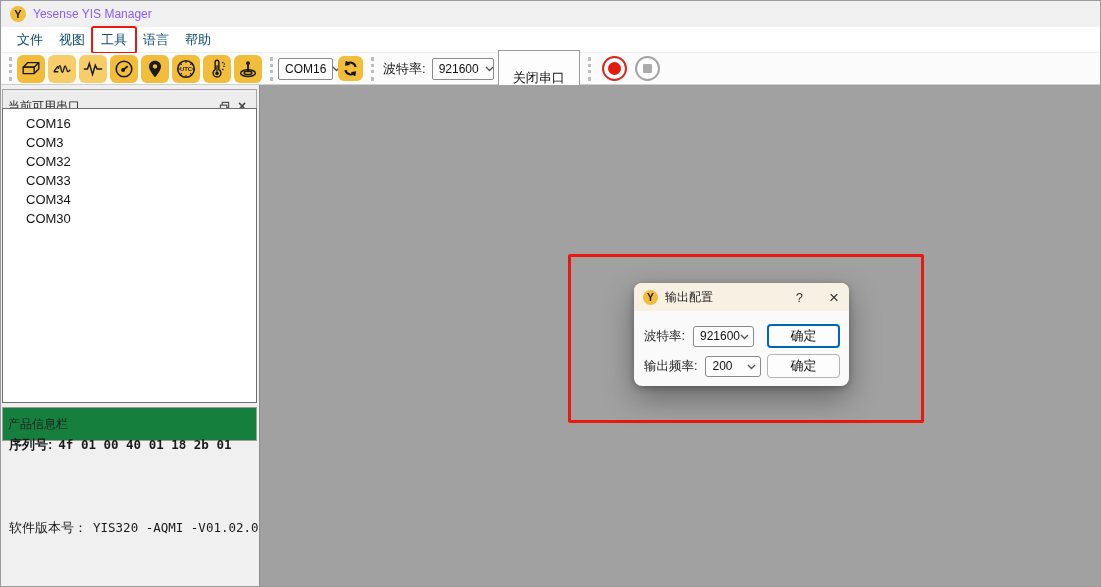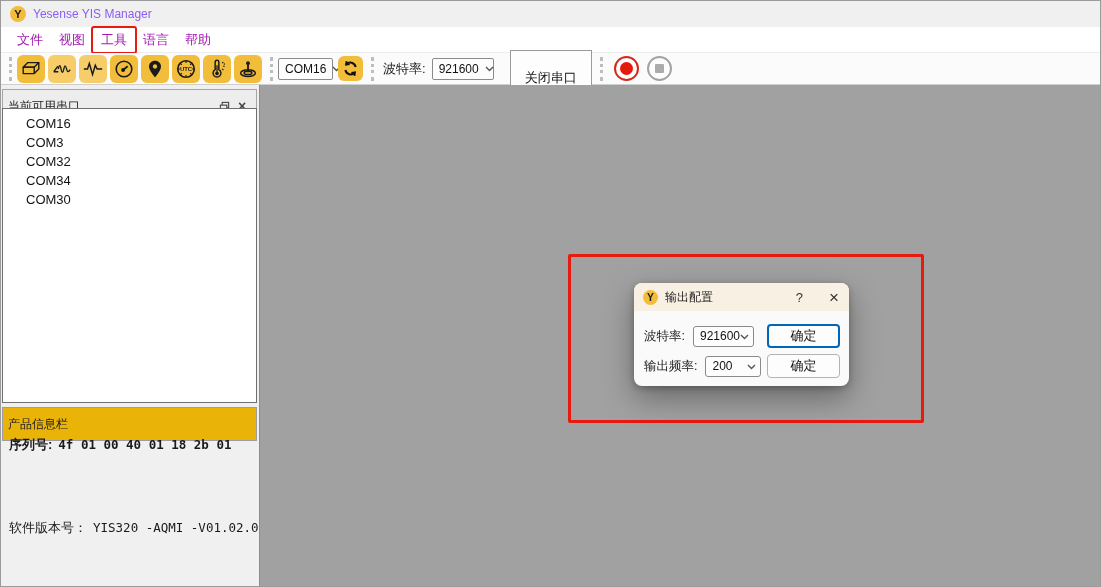--- a/index.html
+++ b/index.html
@@ -6,45 +6,45 @@
   *{box-sizing:border-box;font-family:"Liberation Sans",sans-serif;}
   .window{position:relative;width:1101px;height:587px;background:#f0f0f0;border:1px solid #9b9b9b;overflow:hidden;}
 
   
   .titlebar{position:absolute;left:0;top:0;width:100%;height:26px;background:#f0f0f0;display:flex;align-items:center;padding-left:9px;}
   .applogo{width:16px;height:16px;display:inline-flex;}
   .titlebar .title{margin-left:7px;font-size:12px;color:#8b5cf6;}
 
   
   .menubar{position:absolute;left:0;top:26px;width:100%;height:26px;background:#ffffff;display:flex;align-items:center;padding-left:10px;border-bottom:1px solid #ededed;}
-  .menu-item{font-size:13px;color:#a21caf;padding:3px 6px;margin-right:4px;position:relative;cursor:default;}
+  .menu-item{font-size:13px;color:#0c4a6e;padding:3px 6px;margin-right:4px;position:relative;cursor:default;}
   .menu-hl{position:absolute;left:-4px;top:-2px;right:-4px;bottom:-2px;border:2px solid #e8190e;border-radius:3px;pointer-events:none;}
 
   
   .toolbar{position:absolute;left:0;top:52px;width:100%;height:32px;background:#fbfbfb;border-bottom:1px solid #cfcfcf;display:flex;align-items:center;padding-left:3px;}
   .grip{width:0;height:24px;border-left:3px dotted #bdbdbd;margin:0 5px;}
   .tbtn{width:28px;height:28px;border-radius:6px;background:#f2bd3b;border:none;display:flex;align-items:center;justify-content:center;margin-right:3px;padding:0;}
   .tbtn.light{background:#f6cd69;}
   .tbtn svg{display:block;}
   .combo{height:22px;background:#fdfdfd;border:1px solid #8a8a8a;border-radius:2px;display:flex;align-items:center;font-size:12px;color:#111;padding:0 4px 0 6px;}
   .combo .val{flex:1;}
   .combo .chev{margin-left:6px;display:flex;}
   .mono{font-family:"DejaVu Sans Mono",monospace;}
   .tb-label{font-size:13px;color:#1a1a1a;margin:0 6px 0 4px;}
-  .push-btn{height:23px;background:#fdfdfd;border:1px solid #9a9a9a;font-size:13px;color:#111;padding:18px 14px;margin-left:16px;}
+  .push-btn{height:23px;background:#fdfdfd;border:1px solid #9a9a9a;font-size:13px;color:#111;padding:18px 14px;margin-left:4px;}
   .rec-btn{width:25px;height:25px;border-radius:50%;border:2px solid #d5281b;background:#fdfdfd;display:flex;align-items:center;justify-content:center;margin-left:6px;padding:0;}
   .rec-dot{width:13px;height:13px;border-radius:50%;background:#e11c0c;}
   .stop-btn{width:25px;height:25px;border-radius:50%;border:2px solid #a3a3a3;background:#fdfdfd;display:flex;align-items:center;justify-content:center;margin-left:8px;padding:0;}
   .stop-sq{width:9px;height:9px;border-radius:1px;background:#ababab;}
 
   
   .dock{position:absolute;left:0;top:84px;width:258px;height:503px;background:#f0f0f0;}
   .panel-hdr{position:absolute;left:1px;width:255px;background:#ededed;border:1px solid #a5a5a5;display:flex;align-items:center;font-size:12px;color:#222;padding:16px 5px;}
   .hdr1{top:4px;height:19px;}
-  .hdr2{top:322px;height:33px;background:#eab308;border-color:#9d9d9d;}
+  .hdr2{top:322px;height:33px;background:#15803d;border-color:#9d9d9d;}
   .panel-hdr .sp{flex:1;}
   .hdr-btn{display:flex;align-items:center;justify-content:center;width:18px;height:15px;color:#444;}
   .hdr-close{font-size:14px;font-weight:bold;line-height:1;}
   .ports-list{position:absolute;left:1px;top:23px;width:255px;height:295px;background:#ffffff;border:1px solid #6f6f6f;padding-top:5px;}
   .port-item{height:19px;line-height:19px;padding-left:23px;font-size:13px;color:#141414;}
   .info-line{position:absolute;left:8px;font-size:13px;color:#1a1a1a;white-space:nowrap;}
   .serial-line{top:351px;font-weight:bold;}
   .version-line{top:434px;}
   .info-line .v{font-family:"DejaVu Sans Mono",monospace;font-size:12.5px;margin-left:6px;}
 
@@ -221,20 +221,21 @@
             <rect x="1.5" y="4.5" width="7" height="6" fill="#ededed"></rect>
           </svg>
         </span>
       <span class="hdr-btn hdr-close">×</span>
     </div>
 
     <div class="ports-list">
       <div class="port-item">COM16</div>
       <div class="port-item">COM3</div>
       <div class="port-item">COM32</div>
+      <div class="port-item">COM33</div>
       <div class="port-item">COM34</div>
       <div class="port-item">COM30</div>
     </div>
 
     <div class="panel-hdr hdr2">
       <span>产品信息栏</span>
     </div>
 
     <div class="info-line serial-line">
       <span>序列号:</span><span class="v">4f 01 00 40 01 18 2b 01</span>

